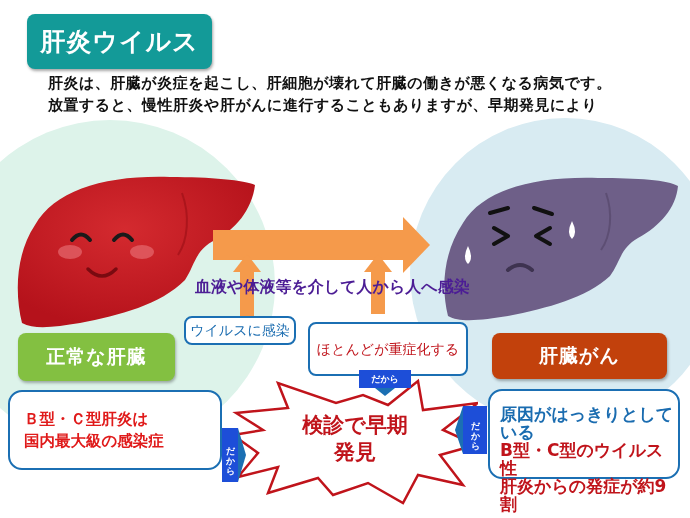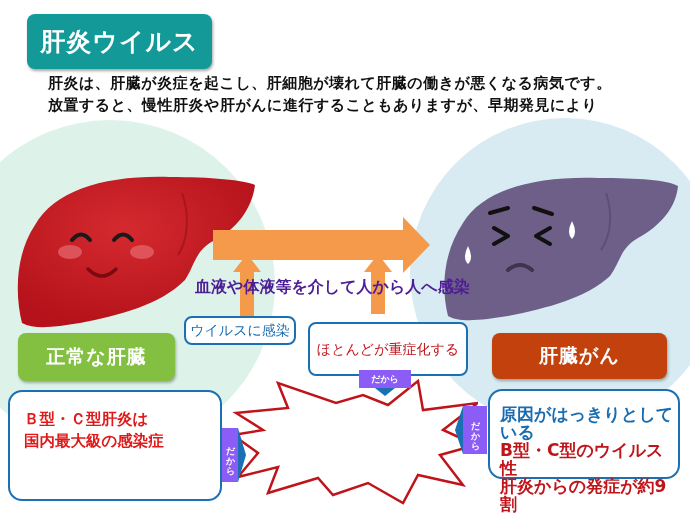--- a/index.html
+++ b/index.html
@@ -63,34 +63,34 @@
   }
   .cancer-label {
     left: 492px; top: 333px; width: 175px; height: 46px;
     background: #c2410c; border-radius: 8px;
     box-shadow: 1px 2px 3px rgba(0,0,0,0.3);
     color: #fff; font-size: 19px; font-weight: bold;
     display: flex; align-items: center; justify-content: center; letter-spacing: 1px;
   }
 
   .bc-box {
-    left: 8px; top: 390px; width: 214px; height: 111px; border-radius: 14px;
+    left: 8px; top: 390px; width: 214px; height: 80px; border-radius: 14px;
     color: #e01a1a; font-size: 15.5px; font-weight: bold; line-height: 22px;
     padding: 16px 0 0 14px;
   }
   .cause-box {
     left: 488px; top: 389px; width: 192px; height: 90px; border-radius: 14px;
     font-size: 17px; font-weight: bold; line-height: 18px;
     padding: 14px 0 0 10px;
   }
   .cause-blue { color: #1a6cb0; }
   .cause-red { color: #c0141b; }
 
   
-  .dakara { background: #8b5cf6; color: #fff; font-size: 9px; font-weight: bold; display: flex; align-items: center; justify-content: center; }
+  .dakara { background: #1d4ed8; color: #fff; font-size: 9px; font-weight: bold; display: flex; align-items: center; justify-content: center; }
   .dakara-top { left: 359px; top: 370px; width: 52px; height: 18px; }
   .dakara-top-tip { left: 375px; top: 388px; width:0; height:0; border-left: 10px solid transparent; border-right: 10px solid transparent; border-top: 8px solid #1b6fb3; }
   .dakara-left { left: 222px; top: 428px; width: 16px; height: 54px; writing-mode: vertical-rl; }
   .dakara-left-tip { left: 238px; top: 428px; width:0; height:0; border-top: 27px solid transparent; border-bottom: 27px solid transparent; border-left: 8px solid #1b6fb3; }
   .dakara-right { left: 463px; top: 406px; width: 24px; height: 48px; writing-mode: vertical-rl; }
   .dakara-right-tip { left: 455px; top: 406px; width:0; height:0; border-top: 24px solid transparent; border-bottom: 24px solid transparent; border-right: 8px solid #1b6fb3; }
 
   .burst { left: 228px; top: 375px; width: 250px; height: 135px; }
   .burst-text {
     left: 290px; top: 412px; width: 130px;
@@ -154,20 +154,22 @@
   <div>ほとんどが重症化する</div>
 </div>
 
 <div class="abs normal-label">正常な肝臓</div>
 <div class="abs cancer-label">肝臓がん</div>
 
 <svg class="abs burst" viewBox="0 0 250 135">
   <polygon points="8,38 60,33 50,8 108,28 135,20 160,30 190,6 195,35 250,28 215,55 248,70 212,80 235,110 190,100 175,128 140,108 105,120 90,103 40,118 50,92 10,102 30,78 5,60 35,55" fill="#ffffff" stroke="#c0141b" stroke-width="2.5" stroke-linejoin="miter"></polygon>
 </svg>
 <div class="abs burst-text">
+  <div>検診で早期</div>
+  <div>発見</div>
 </div>
 
 <div class="abs dakara dakara-top">だから</div>
 <div class="abs dakara-top-tip"></div>
 
 <div class="abs wbox bc-box">
   <div>Ｂ型・Ｃ型肝炎は</div>
   <div>国内最大級の感染症</div>
 </div>
 <div class="abs dakara dakara-left">だから</div>

